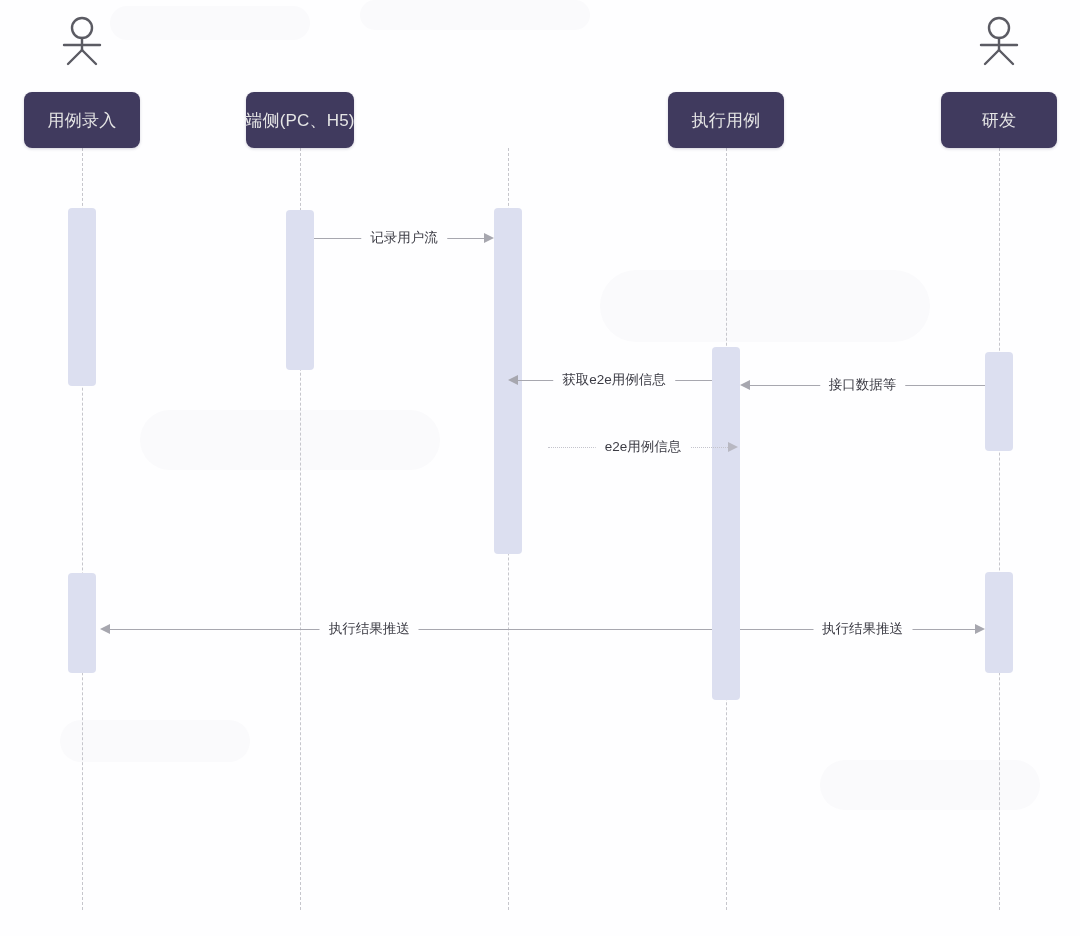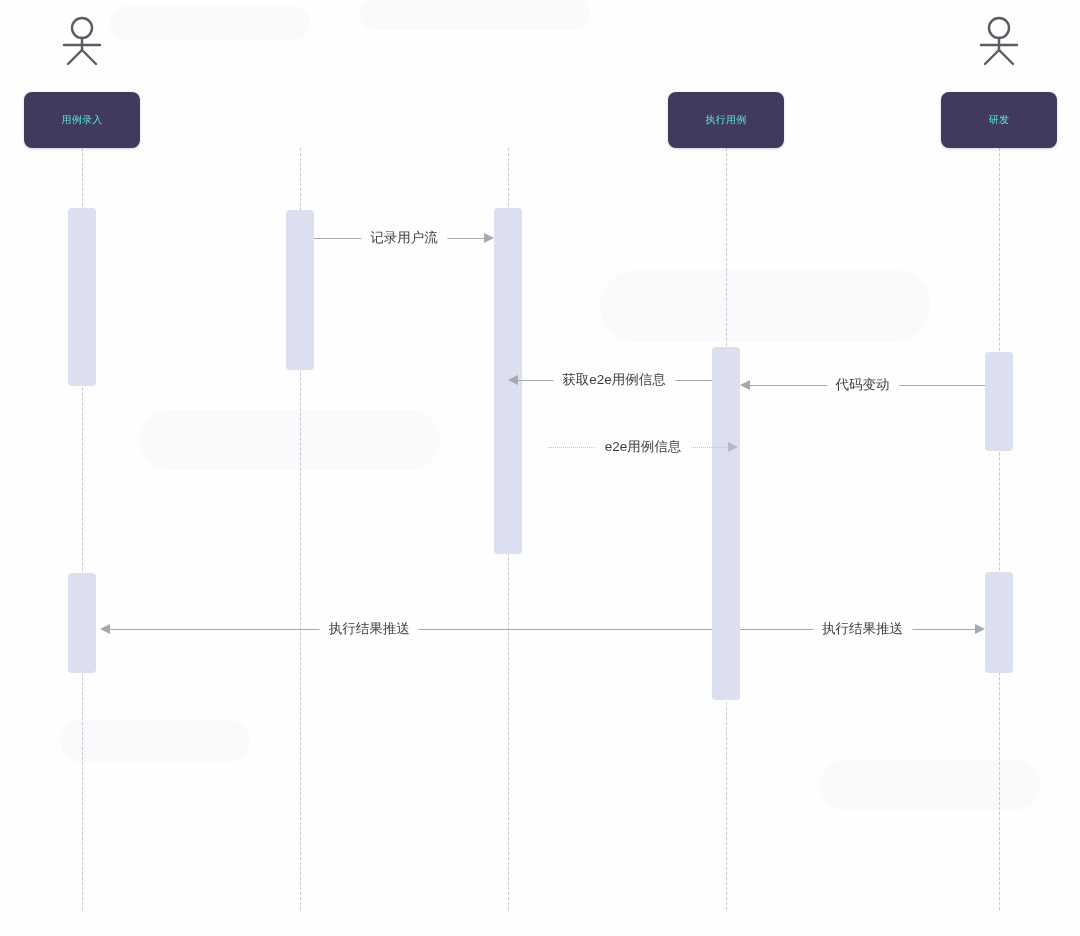--- a/index.html
+++ b/index.html
@@ -30,22 +30,22 @@
     position: absolute;
     height: 56px;
     background: #403a5e;
     border-radius: 8px;
     display: flex;
     align-items: center;
     justify-content: center;
     box-shadow: 0 1px 3px rgba(60,55,90,0.22);
   }
   .participant-label {
-    color: #5eead4;
-    font-size: 10px;
+    color: #e5e5e5;
+    font-size: 17px;
     letter-spacing: 0.2px;
     white-space: nowrap;
     line-height: 1;
   }
 
   
   .lifeline {
     position: absolute;
     width: 0;
     border-left: 1.4px dashed #c6c6cc;
@@ -152,20 +152,23 @@
   <div class="activation" style="left:68px;  top:573px; height:100px;"></div>
   <div class="activation" style="left:286px; top:210px; height:160px;"></div>
   <div class="activation" style="left:494px; top:208px; height:346px;"></div>
   <div class="activation" style="left:712px; top:347px; height:353px;"></div>
   <div class="activation" style="left:985px; top:352px; height:99px;"></div>
   <div class="activation" style="left:985px; top:572px; height:101px;"></div>
 
   <div class="participant" style="left:24px;  top:92px; width:116px;">
     <span class="participant-label">用例录入</span>
   </div>
+  <div class="participant" style="left:246px; top:92px; width:108px;">
+    <span class="participant-label">端侧(PC、H5)</span>
+  </div>
   <div class="participant" style="left:941px; top:92px; width:116px;">
     <span class="participant-label">研发</span>
   </div>
   <div class="participant" style="left:668px; top:92px; width:116px;">
     <span class="participant-label">执行用例</span>
   </div>
 
 
   <div class="message" style="left:314px; top:227px; width:180px;">
     <div class="msg-line" style="left:0; right:10px;"></div>
@@ -174,21 +177,21 @@
   </div>
 
   <div class="message" style="left:508px; top:369px; width:204px;">
     <div class="msg-line" style="left:10px; right:0;"></div>
     <div class="msg-label" style="left:52%; transform:translate(-50%,-50%);">获取e2e用例信息</div>
     <div class="arrow-head left" style="left:0;"></div>
   </div>
 
   <div class="message" style="left:740px; top:374px; width:245px;">
     <div class="msg-line" style="left:10px; right:0;"></div>
-    <div class="msg-label" style="left:50%; transform:translate(-50%,-50%);">代码变动</div>
+    <div class="msg-label" style="left:50%; transform:translate(-50%,-50%);">接口数据等</div>
     <div class="arrow-head left" style="left:0;"></div>
   </div>
 
   <div class="message" style="left:548px; top:436px; width:190px;">
     <div class="msg-line dotted" style="left:0; right:10px;"></div>
     <div class="msg-label" style="left:50%; transform:translate(-50%,-50%);">e2e用例信息</div>
     <div class="arrow-head right light" style="right:0;"></div>
   </div>
 
   <div class="message" style="left:100px; top:618px; width:612px;">

